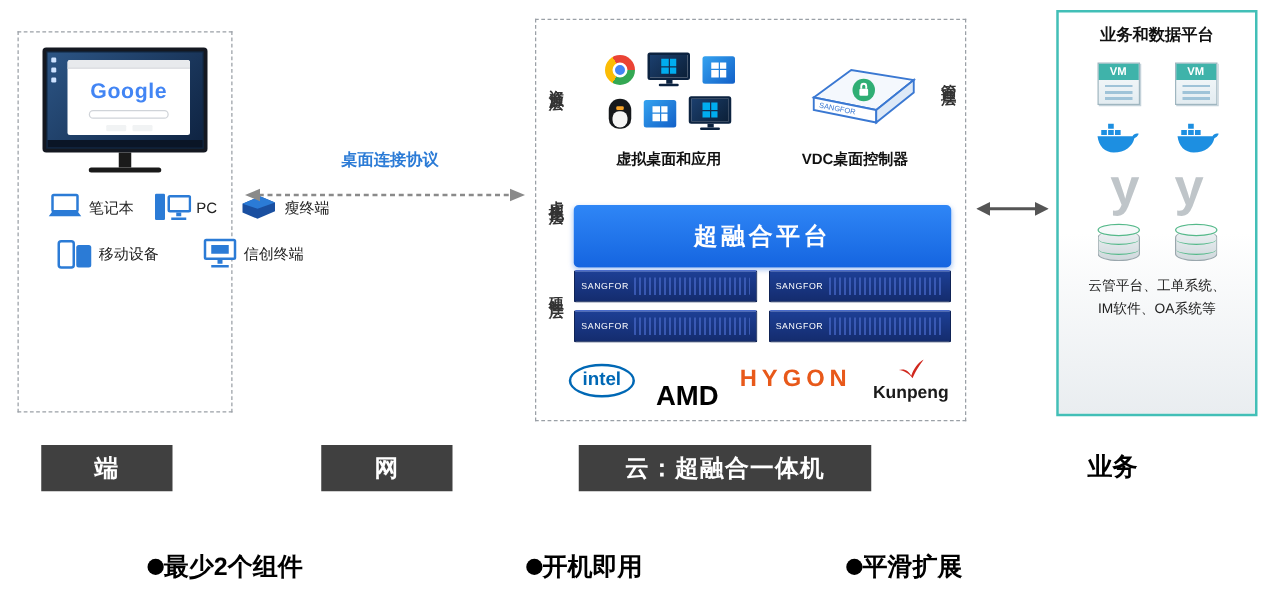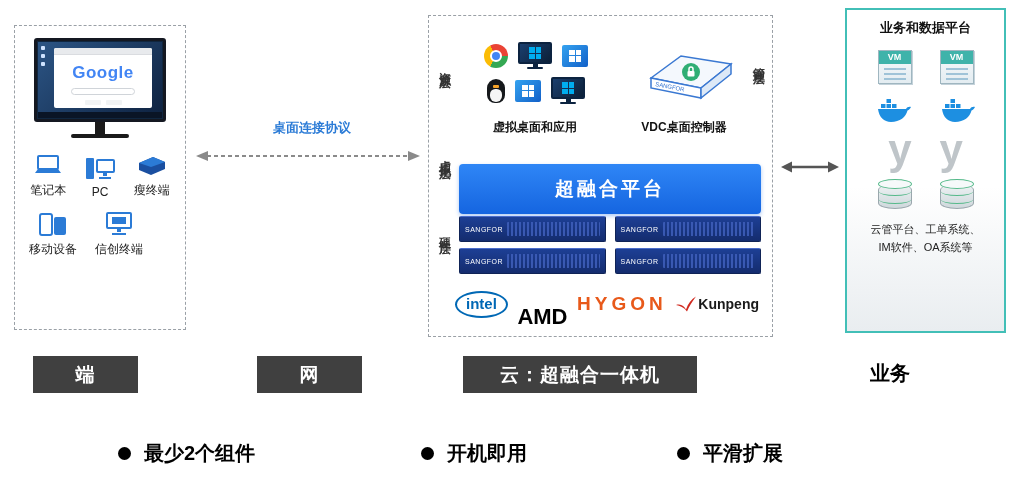--- a/index.html
+++ b/index.html
@@ -19,21 +19,21 @@
   .bm-search { width:64px; height:7px; border:1px solid #d0d4d9; border-radius:4px; margin:5px auto 0; }
   .bm-btns { display:flex; justify-content:center; gap:5px; margin-top:5px; }
   .bm-btns span { width:16px; height:5px; background:#f1f3f4; border-radius:1px; }
   .bm-taskbar { position:absolute; left:1px; right:1px; bottom:1px; height:6px; background:#0a1526; }
   .bm-stand { width:10px; height:12px; background:#1a1a1a; margin:0 auto; }
   .bm-base { width:58px; height:4px; background:#1a1a1a; border-radius:2px; margin:0 auto; }
 
   .device-row { display:flex; justify-content:space-around; align-items:flex-end; padding:0 6px; }
   .device-row.row1 { margin-top:16px; }
   .device-row.row2 { margin-top:12px; justify-content:flex-start; gap:18px; padding-left:14px; }
-  .device { display:flex; flex-direction:column; align-items:center; gap:4px; }
+  .device { display:flex; flex-direction:row; align-items:center; gap:4px;margin-left:16px; }
   .dev-label { font-size:12px; color:#222; white-space:nowrap; }
 
   
   .protocol-label { position:absolute; left:250px; top:119px; width:124px; text-align:center; color:#2b7bd6; font-size:13px; font-weight:bold; }
   .dashed-arrow { position:absolute; left:196px; top:147px; }
   .solid-arrow { position:absolute; left:781px; top:158px; }
 
   
   .center-box { position:absolute; left:428px; top:15px; width:345px; height:322px; border:1px dashed #9aa0a6; background:#fff; }
   .vlabel { position:absolute; writing-mode:vertical-rl; text-orientation:upright; font-size:12px; font-weight:bold; color:#333; letter-spacing:3px; }
@@ -68,21 +68,21 @@
 
   .server-grid { position:absolute; left:30px; top:200px; width:302px; display:grid; grid-template-columns:1fr 1fr; gap:6px 9px; }
   .server { height:26px; background:linear-gradient(180deg,#1d3f95,#142c6e); border:1px solid #0f2356; border-top:1px solid #4a6ccb; border-radius:2px; display:flex; align-items:center; padding:0 5px; gap:4px; }
   .server .brand { color:#fff; font-size:7px; letter-spacing:.5px; flex:none; }
   .server .vents { flex:1; height:14px; background:repeating-linear-gradient(90deg,#3f5fbb 0 2px,transparent 2px 4px); opacity:.85; border-radius:1px; }
 
   .vendors { position:absolute; left:22px; top:268px; width:312px; height:40px; display:flex; align-items:center; justify-content:space-between; padding:0 4px; }
   .intel { font-size:15px; font-weight:bold; color:#0068b5; border:2px solid #0068b5; border-radius:50%; padding:3px 9px 5px; line-height:1; }
   .amd { font-size:22px; font-weight:900; color:#000;margin-top:25px; }
   .hygon { font-size:19px; font-weight:800; color:#e8591a; letter-spacing:4px; }
-  .kunpeng { display:flex; align-items:center; gap:2px; }
+  .kunpeng { display:flex; align-items:center; gap:2px;flex-direction:column; }
   .kunpeng .kp-text { font-size:14px; font-weight:bold; color:#1a1a1a; }
 
   
   .right-box { position:absolute; left:845px; top:8px; width:161px; height:325px; border:2px solid #42bfb7; background:linear-gradient(180deg,#ffffff 0%,#ffffff 55%,#e9edf0 100%); }
   .rp-title { text-align:center; font-size:13px; font-weight:bold; color:#111; margin-top:9px; }
   .rp-row { display:flex; justify-content:center; align-items:center; gap:28px; }
   .rp-row.vm-row { margin-top:13px; }
   .rp-row.docker-row { margin-top:13px; }
   .rp-row.y-row { margin-top:4px; }
   .rp-row.db-row { margin-top:8px; }
@@ -98,21 +98,21 @@
   .rp-services { margin-top:12px; text-align:center; font-size:11px; line-height:1.6; color:#222; }
 
   
   .blabel { position:absolute; top:356px; height:37px; background:#404040; color:#fff; font-size:19px; font-weight:bold; display:flex; align-items:center; justify-content:center; letter-spacing:1px; }
   .b-terminal { left:33px; width:105px; }
   .b-network { left:257px; width:105px; }
   .b-cloud { left:463px; width:234px; }
   .b-business { position:absolute; left:870px; top:360px; width:100px; font-size:20px; font-weight:bold; color:#000; }
 
   
-  .bullet { position:absolute; top:440px; display:flex; align-items:center; gap:13px; }
+  .bullet { position:absolute; top:440px; display:flex; align-items:center; }
   .bullet .dot { width:13px; height:13px; border-radius:50%; background:#000; flex:none; }
   .bullet .btxt { font-size:20px; font-weight:bold; color:#000; }
   .bullet.b1 { left:118px; } .bullet.b2 { left:421px; } .bullet.b3 { left:677px; }
 </style>
 </head>
 <body>
 
 <div class="canvas">
 
   <div class="left-box">

